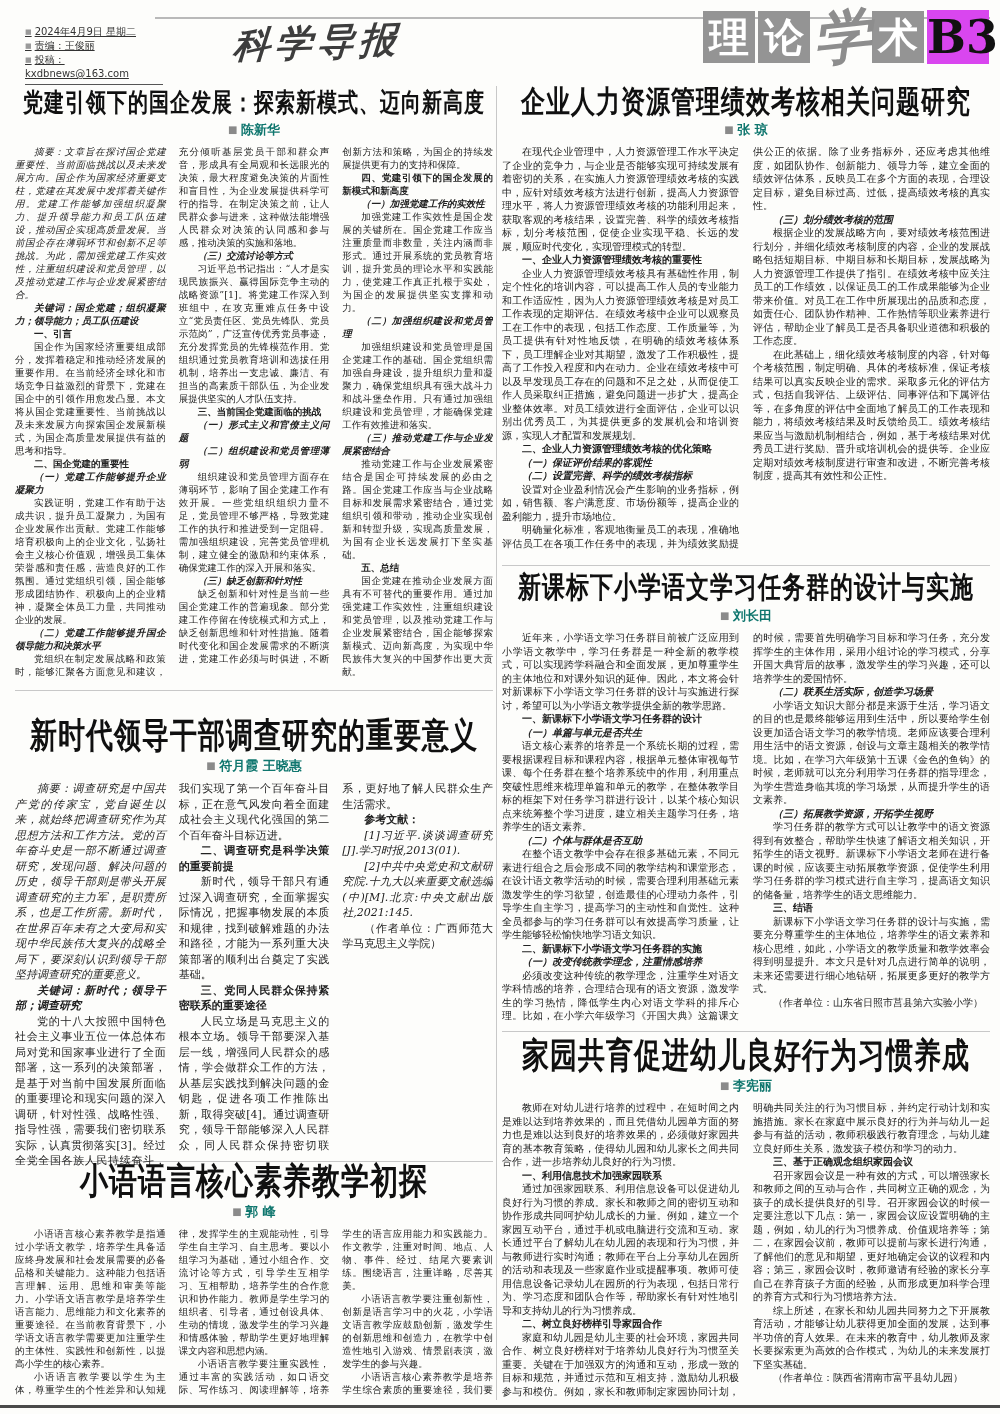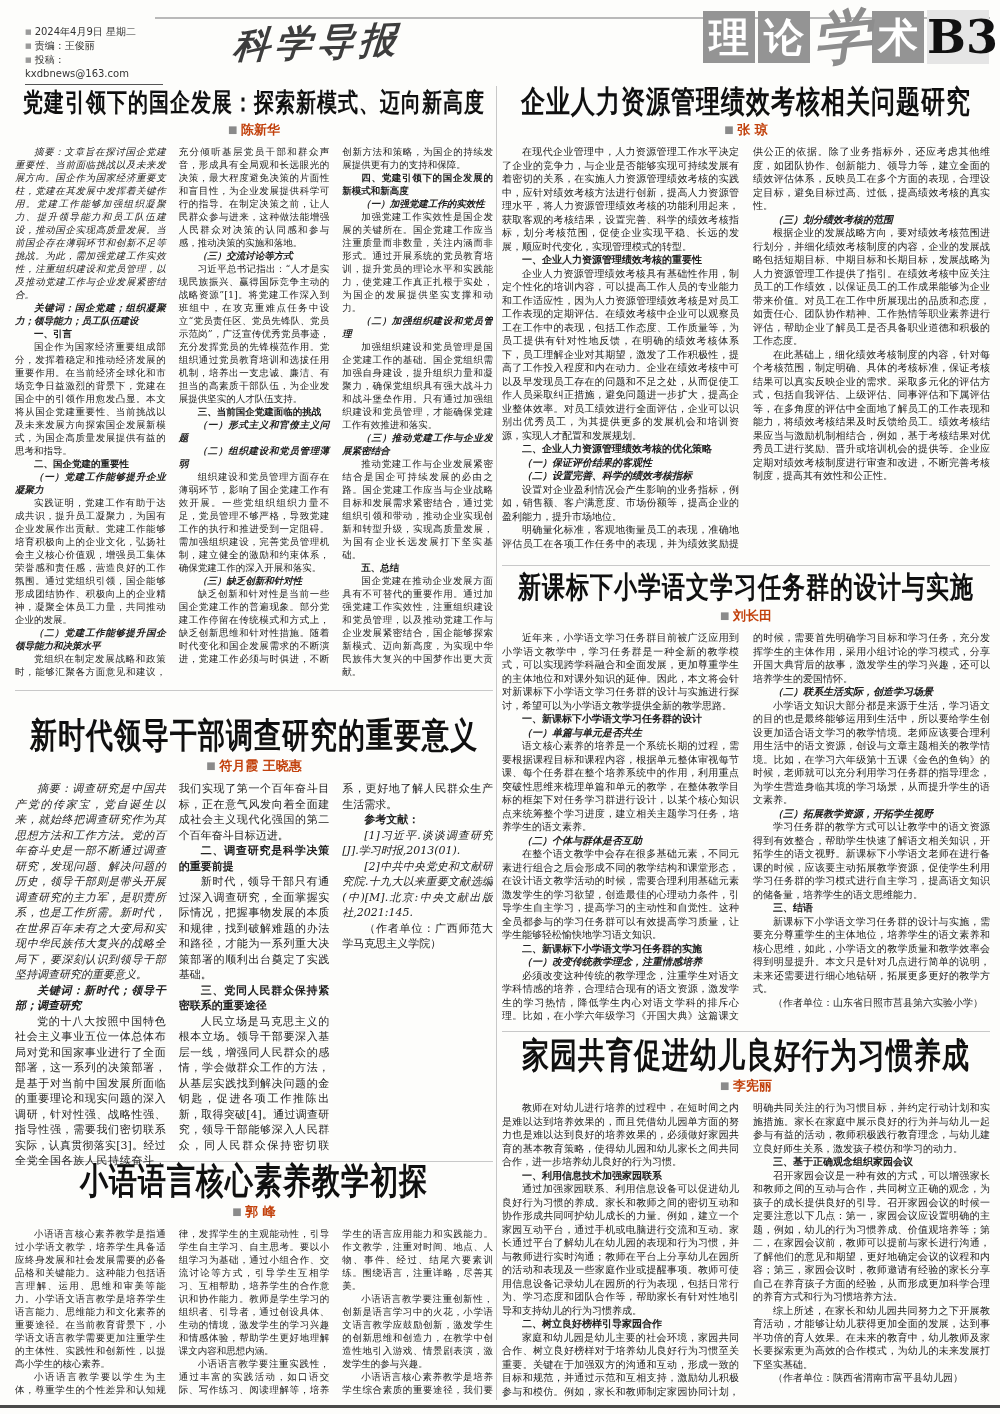--- a/index.html
+++ b/index.html
@@ -5,40 +5,40 @@
   html,body{margin:0;padding:0;}
   body{
     width:1000px;height:1414px;position:relative;
     background:#fdfdfb;color:#1c1c1c;
     font-family:"DejaVu Serif","Liberation Serif",serif;
     overflow:hidden;
   }
   
   .hdr-rule{position:absolute;left:155px;top:17px;width:835px;height:2px;background:#b9b9b9;}
   .hdr-info{position:absolute;left:25px;top:25px;width:138px;font-size:10px;line-height:14px;
-    color:#333;border-bottom:1.5px solid #555;padding-bottom:3px;font-family:"DejaVu Sans",sans-serif;}
+    color:#333;border-bottom:1.5px solid #555;padding-bottom:3px;font-family:"DejaVu Sans",sans-serif;text-decoration:underline;}
   .hdr-info .hline::before{content:"■";color:#9a9a9a;font-size:7px;margin-right:3px;vertical-align:1px;}
   .masthead{position:absolute;left:233px;top:18px;font-size:37px;font-weight:bold;font-style:italic;
     color:#3d3d3d;letter-spacing:5px;transform:rotate(-2deg) skewX(-6deg);font-family:"DejaVu Serif",serif;}
   .logo{position:absolute;left:703px;top:10px;display:flex;align-items:center;gap:3px;}
   .logo .box{width:52px;height:52px;background:#949494;color:#fff;font-weight:bold;
     font-size:40px;line-height:52px;text-align:center;font-family:"DejaVu Sans",sans-serif;}
   .logo .box.art{background:transparent;color:#8d8d8d;font-family:"DejaVu Serif",serif;
     font-style:italic;font-size:58px;width:56px;transform:rotate(-6deg);}
-  .logo .pageno{width:62px;height:54px;background:#e5e5e5;color:#111;font-weight:bold;
+  .logo .pageno{width:62px;height:54px;background:#d946ef;color:#111;font-weight:bold;
     font-size:46px;line-height:54px;text-align:center;font-family:"DejaVu Serif",serif;}
   
   .vdiv{position:absolute;left:496px;top:86px;width:1px;height:1314px;background:#c8c8c8;}
   .hdiv{position:absolute;height:1px;background:#c8c8c8;}
   .bottom-rule{position:absolute;left:0;top:1405px;width:1000px;height:3px;background:#4a4a4a;}
   
   .article{position:absolute;}
   .a-title{font-family:"DejaVu Sans","Liberation Sans",sans-serif;font-weight:bold;color:#101010;
     text-align:center;white-space:nowrap;transform:scaleY(1.28);transform-origin:50% 60%;letter-spacing:1px;}
-  .a-byline{text-align:center;font-size:13px;font-weight:bold;color:#c2410c;margin:3px 0 6px 0;}
+  .a-byline{text-align:center;font-size:13px;font-weight:bold;color:#0f766e;margin:3px 0 6px 0;}
   .a-byline::before{content:"■ ";color:#8a8a8a;font-size:10px;vertical-align:1px;}
   .a-body{text-align:justify;color:#222;column-fill:auto;overflow:hidden;
     font-family:"DejaVu Serif","Liberation Serif",serif;}
   .cols3{column-count:3;column-gap:13px;}
   .cols2{column-count:2;column-gap:14px;}
   .blk{margin:0;}
   .p{text-indent:2em;}
   .h1{font-weight:bold;text-indent:2em;font-family:"DejaVu Sans",sans-serif;}
   .h2{font-weight:bold;font-style:italic;text-indent:2em;}
   .abstract{font-style:italic;text-indent:2em;}

